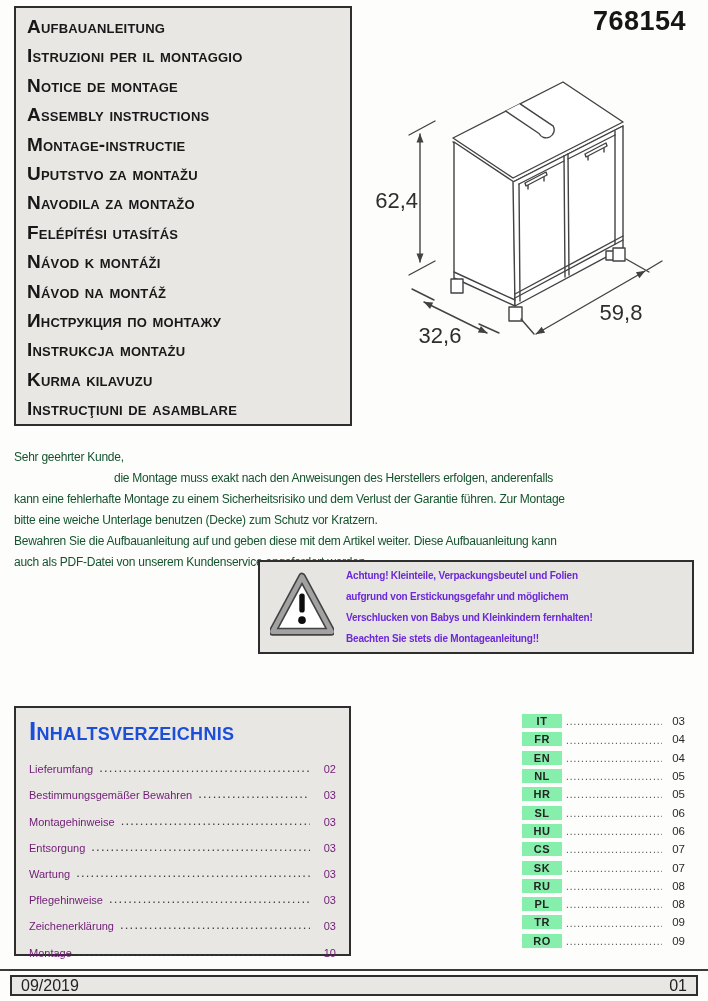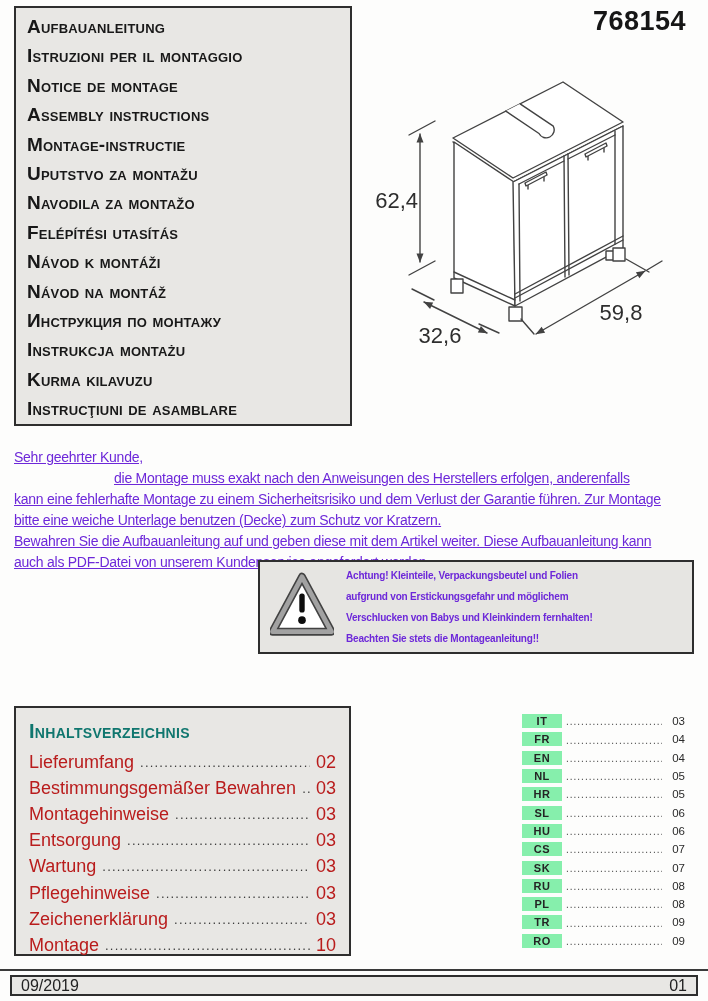--- a/index.html
+++ b/index.html
@@ -25,42 +25,42 @@
     position:absolute; top:6px; left:480px; width:206px; text-align:right;
     font-size:27px; font-weight:700; letter-spacing:0.5px; color:#161616;
   }
 
   
   .diagram { position:absolute; left:378px; top:58px; width:322px; height:305px; }
   .diagram svg { overflow:visible; }
   .dim-text { font-family:"Liberation Sans",sans-serif; font-size:22px; fill:#2e2e2e; }
 
   
-  .intro { position:absolute; left:14px; top:447px; width:692px; font-size:14px; line-height:21.1px; letter-spacing:-0.25px; color:#6d28d9;text-decoration:underline; }
+  .intro { position:absolute; left:14px; top:447px; width:692px; font-size:12px; line-height:21.1px; letter-spacing:-0.25px; color:#14532d; }
   .intro .line { white-space:nowrap; }
   .intro .indent { padding-left:100px; }
 
   
   .warning-box {
     position:absolute; left:258px; top:560px; width:436px; height:94px;
     box-sizing:border-box; background:#e6e5e2; border:2px solid #2e2e2e;
     display:flex; align-items:center;
   }
   .warning-icon { flex:0 0 auto; margin:0 12px 0 10px; line-height:0; }
   .warning-text { font-weight:700; font-size:10px; line-height:21px; letter-spacing:-0.2px; color:#6d28d9; }
   .warning-text .wline { white-space:nowrap; }
 
   
   .toc-box {
     position:absolute; left:14px; top:706px; width:337px; height:250px;
     box-sizing:border-box; background:#e8e7e4; border:2px solid #2e2e2e;
     padding:11px 13px 0 13px;
   }
-  .toc-heading { font-variant:small-caps; font-weight:700; font-size:20px; letter-spacing:0.3px; line-height:24px; margin-bottom:6px; color:#0f766e; }
-  .toc-row { display:flex; align-items:center; height:26.2px; font-size:18px; color:#b91c1c; }
+  .toc-heading { font-variant:small-caps; font-weight:700; font-size:26px; letter-spacing:0.3px; line-height:24px; margin-bottom:6px; color:#1d4ed8; }
+  .toc-row { display:flex; align-items:flex-end; height:26.2px; font-size:11px; color:#701a75; }
   .toc-label { white-space:nowrap; padding-right:6px; }
   .leader { flex:1; overflow:hidden; white-space:nowrap; font-size:13px; letter-spacing:1.2px; color:#3c3c3c; }
   .leader::after { content:"......................................................................................................"; }
   .toc-page { flex:0 0 auto; width:26px; text-align:right; }
 
   
   .languages { position:absolute; left:522px; top:712px; width:163px; }
   .lang-row { display:flex; align-items:center; height:18.3px; }
   .lang-badge {
     flex:0 0 auto; width:40px; height:14px; background:#86efac; color:#242424;

